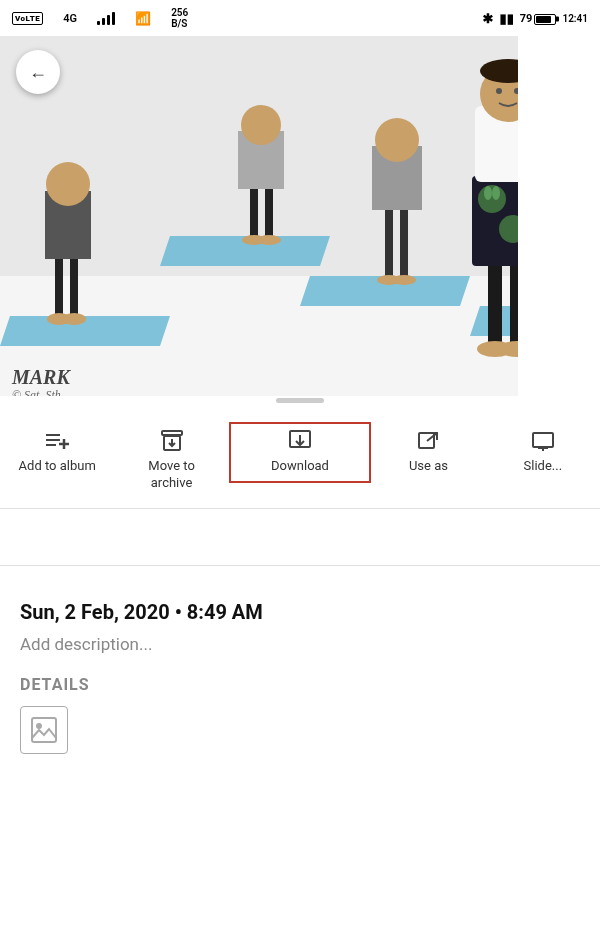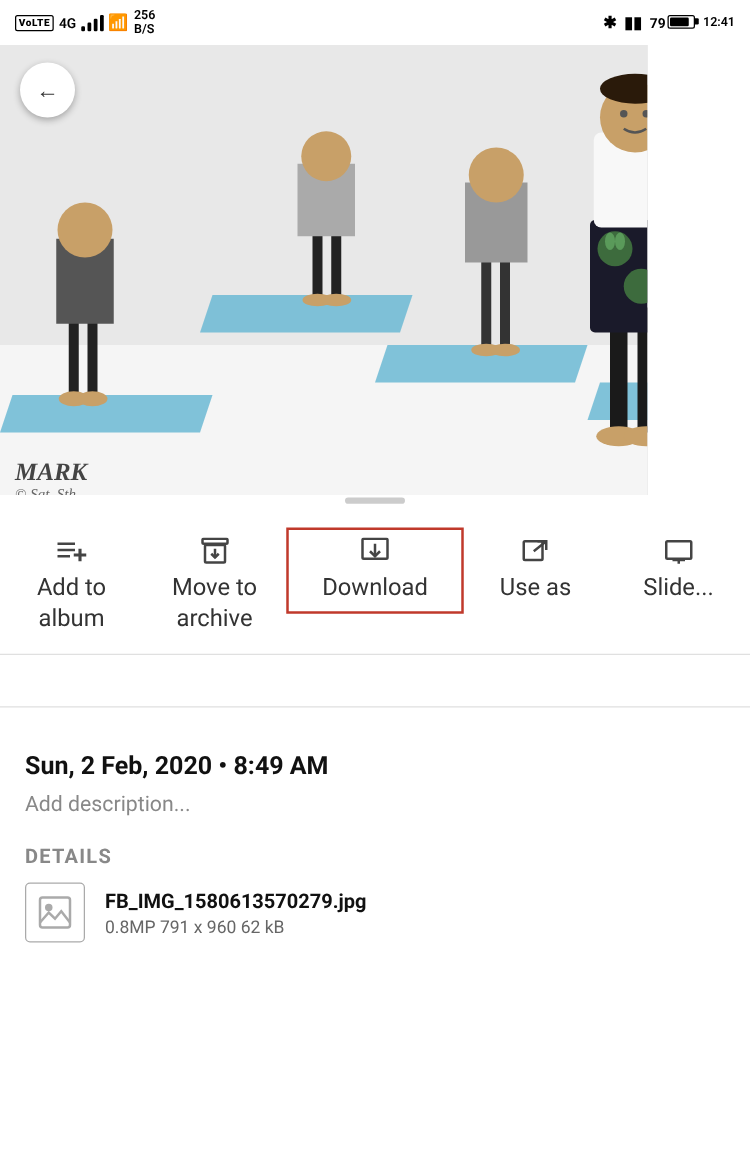--- a/index.html
+++ b/index.html
@@ -22,21 +22,21 @@
       justify-content: space-between;
       padding: 0 12px;
       position: absolute;
       top: 0;
       left: 0;
       z-index: 10;
     }
     .status-left {
       display: flex;
       align-items: center;
-      gap: 4px;
+      gap: 20px;
       font-size: 11px;
       font-weight: 600;
       color: #000;
     }
     .status-right {
       display: flex;
       align-items: center;
       gap: 6px;
       font-size: 12px;
       font-weight: 600;
@@ -45,21 +45,21 @@
     .volte-badge {
       border: 1.5px solid #000;
       border-radius: 2px;
       font-size: 8px;
       font-weight: 900;
       padding: 1px 2px;
       letter-spacing: 0.5px;
     }
     .battery-icon {
       display: inline-flex;
-      align-items: flex-start;
+      align-items: flex-end;
       gap: 2px;
     }
     .battery-body {
       width: 22px;
       height: 11px;
       border: 1.5px solid #000;
       border-radius: 2px;
       position: relative;
       display: flex;
       align-items: center;
@@ -152,21 +152,21 @@
       align-items: center;
       gap: 6px;
       cursor: pointer;
       padding: 8px 4px;
       min-width: 0;
     }
     .action-item.highlighted {
       border: 2px solid #c0392b;
     }
     .action-label {
-      font-size: 19px;
+      font-size: 13px;
       color: #333;
       text-align: center;
       line-height: 1.3;
     }
 
     
     .divider {
       position: absolute;
       top: 565px;
       left: 0;
@@ -458,20 +458,16 @@
   <div class="add-description">Add description...</div>
   <div class="details-label">DETAILS</div>
   <div class="file-info-row">
     <div class="file-icon">
       <svg width="28" height="28" viewBox="0 0 28 28" fill="none" xmlns="http://www.w3.org/2000/svg">
         <rect x="2" y="2" width="24" height="24" rx="2" stroke="#aaa" stroke-width="2" fill="none"></rect>
         <circle cx="9" cy="10" r="3" fill="#aaa"></circle>
         <polyline points="2,22 9,14 14,19 19,13 26,22" stroke="#aaa" stroke-width="2" fill="none"></polyline>
       </svg>
     </div>
-    <div class="file-details">
-      <span class="file-name">FB_IMG_1580613570279.jpg</span>
-      <span class="file-meta">0.8MP    791 x 960    62 kB</span>
-    </div>
   </div>
 </div>
 
 <div class="watermark">wsxdn.com</div>
 
 </body></html>

